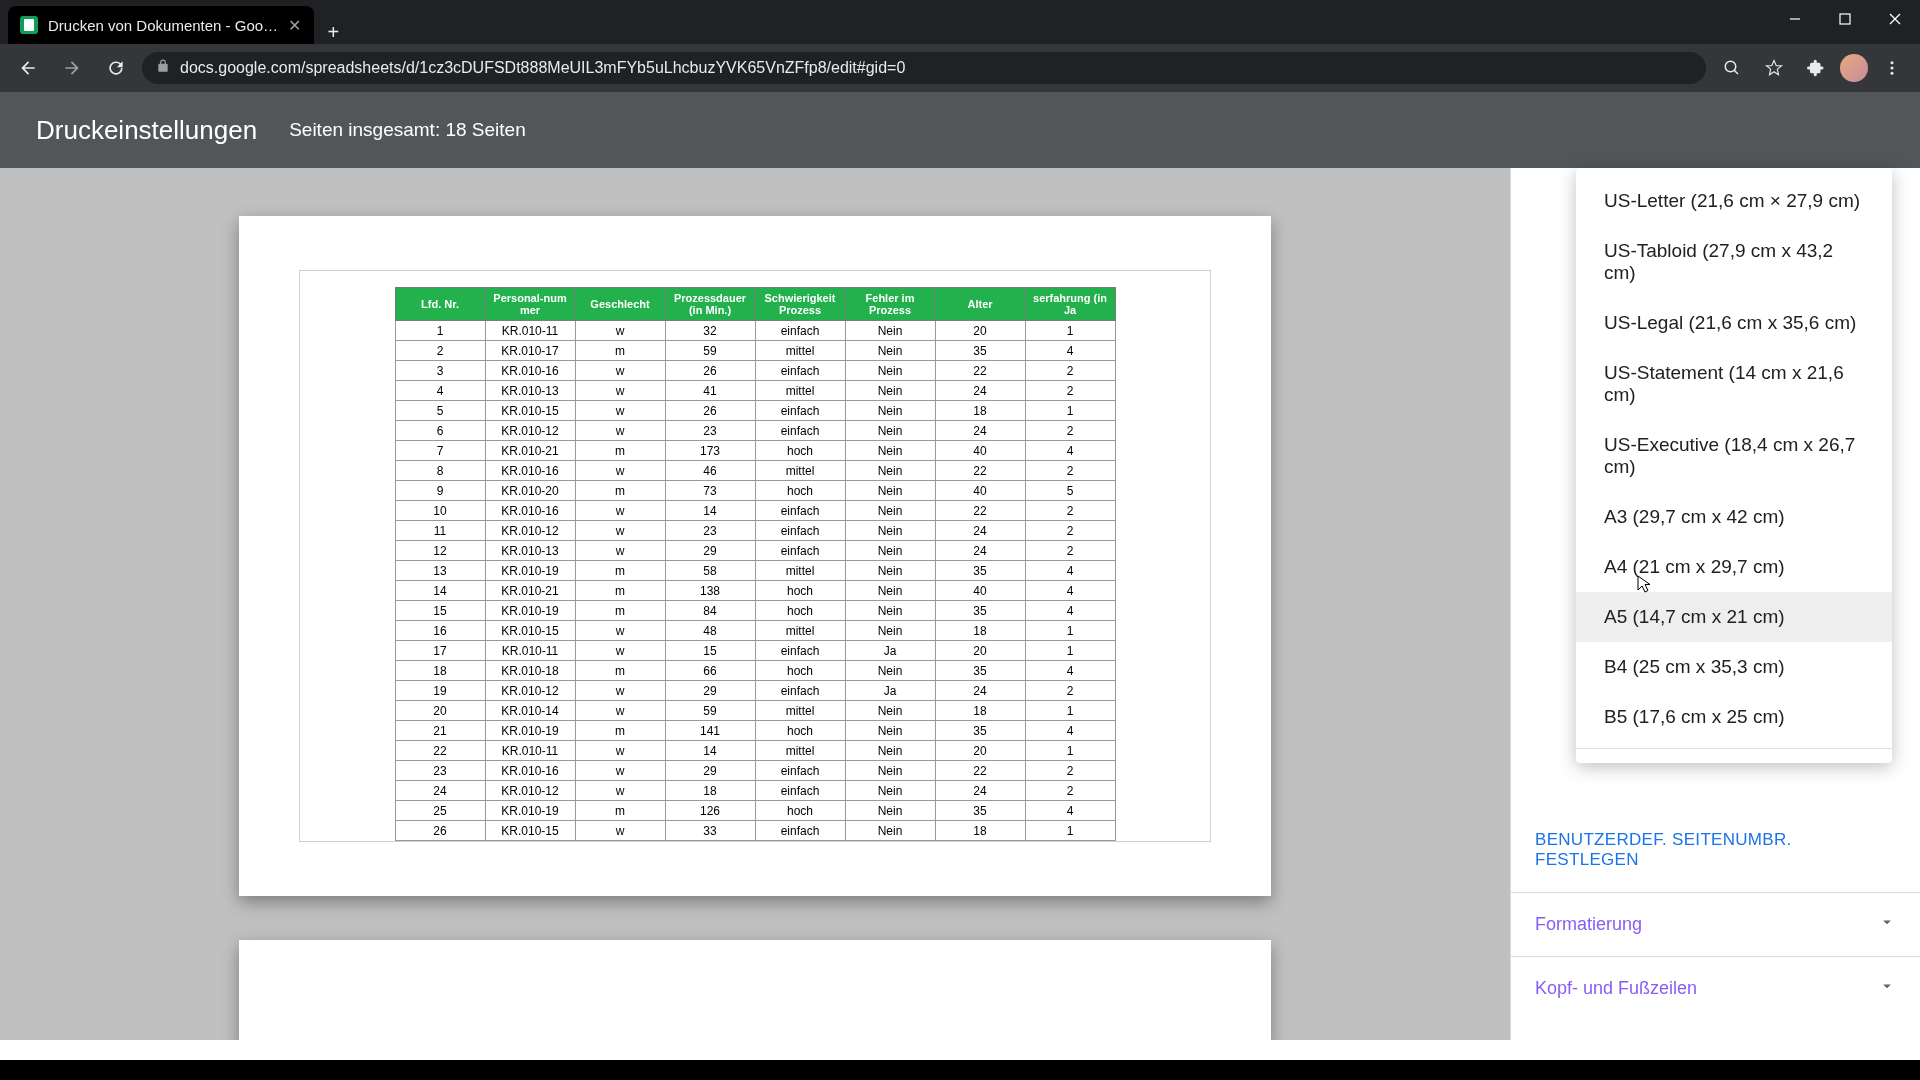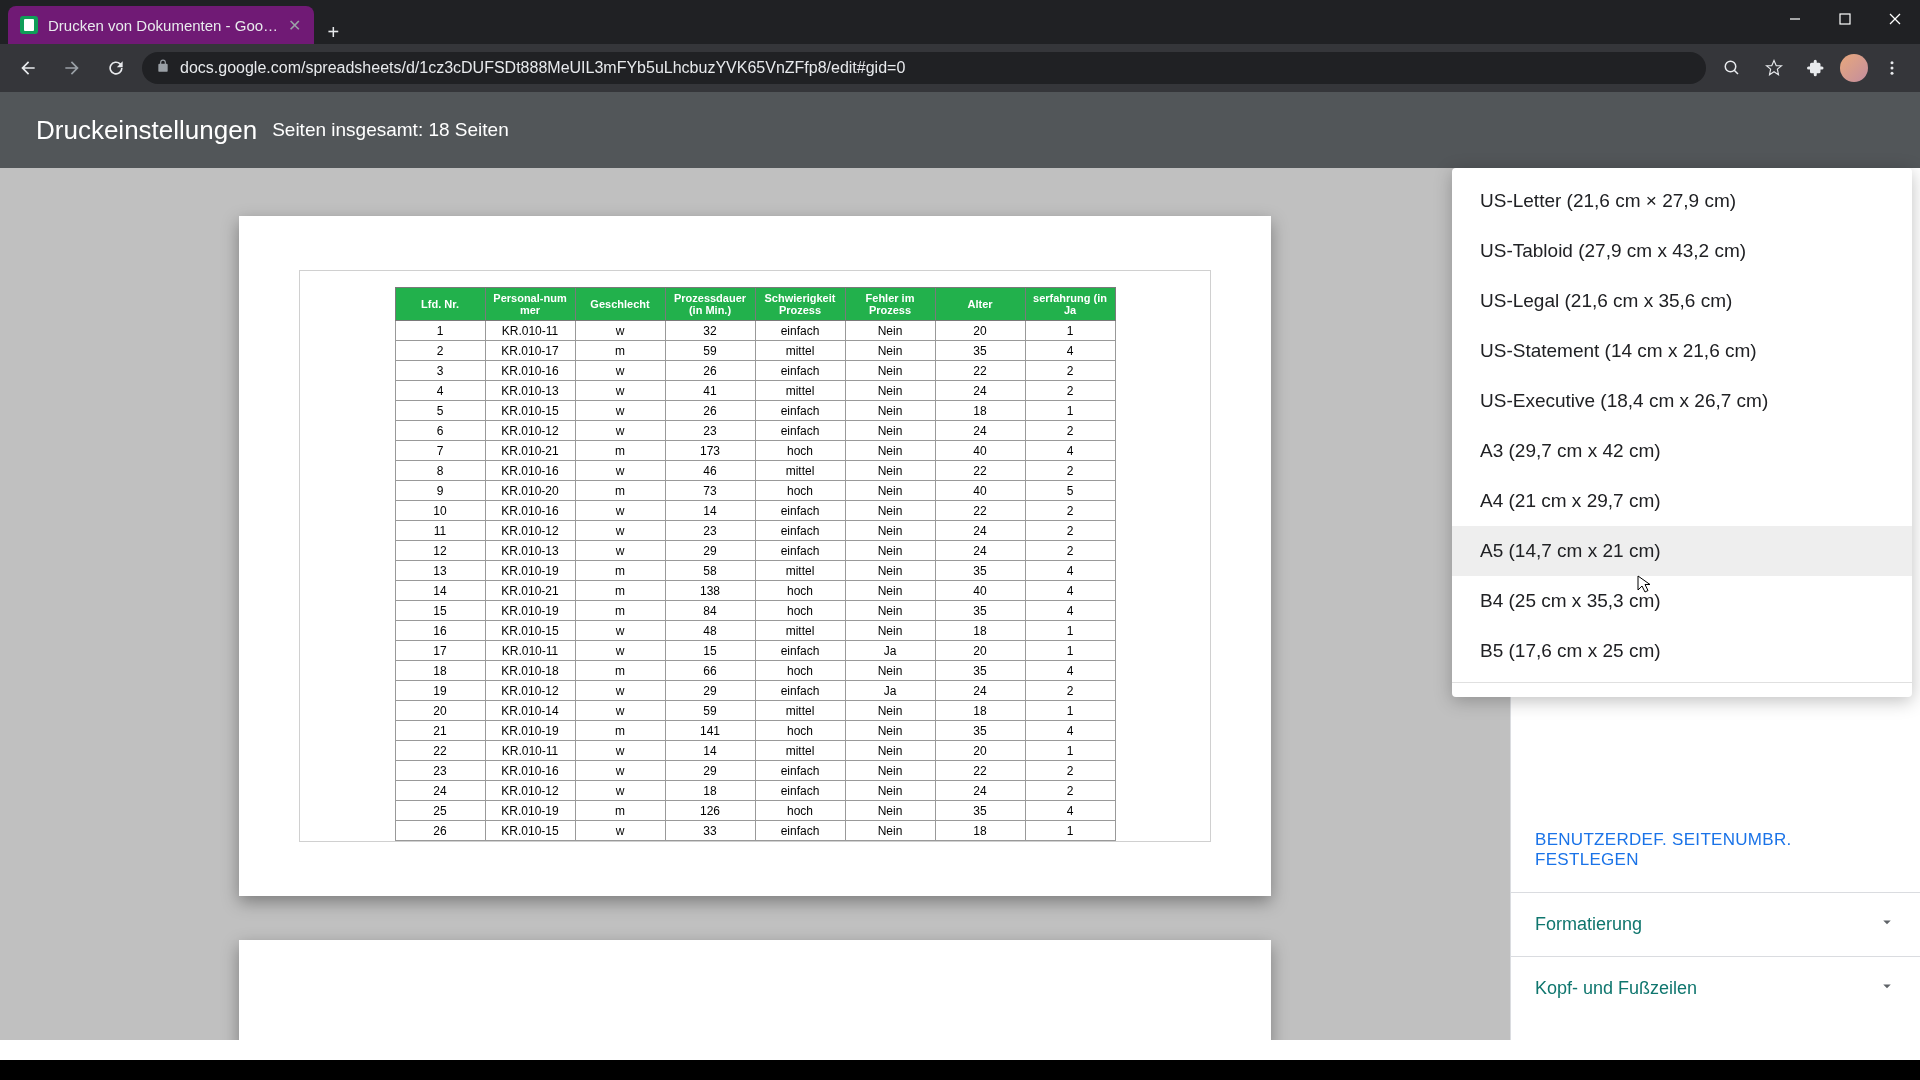--- a/index.html
+++ b/index.html
@@ -1,41 +1,41 @@
 <!DOCTYPE html>
 <html><head>
 <meta charset="utf-8">
 <style>
 * { margin: 0; padding: 0; box-sizing: border-box; }
 body { font-family: Arial, sans-serif; background: #000; width: 1920px; height: 1080px; overflow: hidden; }
 
 
 .browser-chrome { background: #202124; }
 .tab-bar { height: 44px; display: flex; align-items: flex-end; padding-left: 8px; }
-.tab { background: #701a75; color: #e8eaed; font-size: 15px; height: 38px; display: flex; align-items: center; padding: 0 12px; border-radius: 8px 8px 0 0; min-width: 230px; gap: 10px; }
+.tab { background: #000000; color: #e8eaed; font-size: 15px; height: 38px; display: flex; align-items: center; padding: 0 12px; border-radius: 8px 8px 0 0; min-width: 230px; gap: 10px; }
 .tab-favicon { width: 18px; height: 18px; background: #0f9d58; border-radius: 3px; display: flex; align-items: center; justify-content: center; }
 .tab-favicon-inner { width: 10px; height: 12px; background: #fff; border-radius: 1px; }
 .tab-title { flex: 1; white-space: nowrap; overflow: hidden; text-overflow: ellipsis; }
 .tab-close { color: #9aa0a6; font-size: 16px; cursor: pointer; }
 .new-tab { color: #e8eaed; font-size: 20px; padding: 0 14px; cursor: pointer; }
 .window-controls { position: absolute; right: 0; top: 0; display: flex; }
 .win-ctl { width: 50px; height: 38px; display: flex; align-items: center; justify-content: center; color: #fff; }
 .win-ctl svg { width: 14px; height: 14px; }
 
 .nav-bar { background: #35363a; height: 48px; display: flex; align-items: center; padding: 0 10px; gap: 8px; }
 .nav-btn { width: 36px; height: 36px; display: flex; align-items: center; justify-content: center; color: #9aa0a6; border-radius: 50%; }
 .nav-btn.active { color: #e8eaed; }
 .url-bar { flex: 1; background: #202124; border-radius: 20px; height: 32px; display: flex; align-items: center; padding: 0 14px; color: #9aa0a6; font-size: 16px; gap: 10px; }
 .url-text { color: #e8eaed; }
 .nav-right { display: flex; align-items: center; gap: 6px; }
 .avatar { width: 28px; height: 28px; border-radius: 50%; background: linear-gradient(135deg, #e8a87c, #c38d9e); }
 
 
 .app { position: relative; background: #fff; height: calc(1080px - 92px - 20px); }
-.app-header { background: #525659; height: 76px; display: flex; align-items: center; padding: 0 36px; color: #fff; gap: 15px; }
+.app-header { background: #525659; height: 76px; display: flex; align-items: center; padding: 0 36px; color: #fff; gap: 32px; }
 .app-title { font-size: 26px; font-weight: 500; }
 .app-subtitle { font-size: 19px; }
 .app-body { position: relative; display: flex; }
 .preview-area { flex: 1; background: #c0c0c0; display: flex; flex-direction: column; align-items: center; padding: 48px 0; gap: 44px; height: 872px; overflow: hidden; }
 .page { background: #fff; width: 1032px; height: 732px; box-shadow: 0 6px 16px rgba(0,0,0,0.35); padding: 54px 60px; }
 .page-2 { height: 80px; }
 .page-inner { border: 1px solid #d0d0d0; padding: 16px 0 0 0; }
 
 .tbl { border-collapse: collapse; margin: 0 auto; font-size: 12px; }
 .tbl th { background: #22b14c; color: #fff; border: 1px solid #7a7a7a; padding: 4px 6px; font-weight: bold; text-align: center; font-size: 11px; }
@@ -45,25 +45,25 @@
 .tbl .col2 { width: 90px; }
 .tbl .col3 { width: 90px; }
 .tbl .col4 { width: 90px; }
 .tbl .col5 { width: 90px; }
 .tbl .col6 { width: 90px; }
 .tbl .col7 { width: 90px; }
 
 
 .sidebar { width: 410px; background: #fff; border-left: 1px solid #dadce0; height: 872px; position: relative; }
 .sidebar-link { color: #1a73e8; font-size: 17px; font-weight: 500; padding: 22px 24px; letter-spacing: 0.3px; }
-.sidebar-section { border-top: 1px solid #dadce0; padding: 20px 24px; display: flex; justify-content: space-between; align-items: center; color: #0f766e; font-size: 18px; }
+.sidebar-section { border-top: 1px solid #dadce0; padding: 20px 24px; display: flex; justify-content: space-between; align-items: center; color: #8b5cf6; font-size: 18px; }
 .chev { color: #5f6368; }
 
 
-.dropdown { position: absolute; right: 8px; top: 0; width: 460px; background: #fff; box-shadow: 0 4px 18px rgba(0,0,0,0.25); border-radius: 4px; z-index: 10; padding: 8px 0; }
+.dropdown { position: absolute; right: 28px; top: 0; width: 316px; background: #fff; box-shadow: 0 4px 18px rgba(0,0,0,0.25); border-radius: 4px; z-index: 10; padding: 8px 0; }
 .dd-item { padding: 14px 28px; font-size: 19px; color: #202124; cursor: pointer; }
 .dd-item.hovered { background: #eeeeee; }
 .dd-divider { border-top: 1px solid #e0e0e0; margin: 6px 0; }
 
 .bottom-strip { position: absolute; bottom: 0; left: 0; right: 0; height: 20px; background: #000; }
 
 .cursor { position: absolute; left: 1635px; top: 482px; z-index: 100; pointer-events: none; }
 .cursor svg { width: 20px; height: 20px; }
 </style>
 </head>

